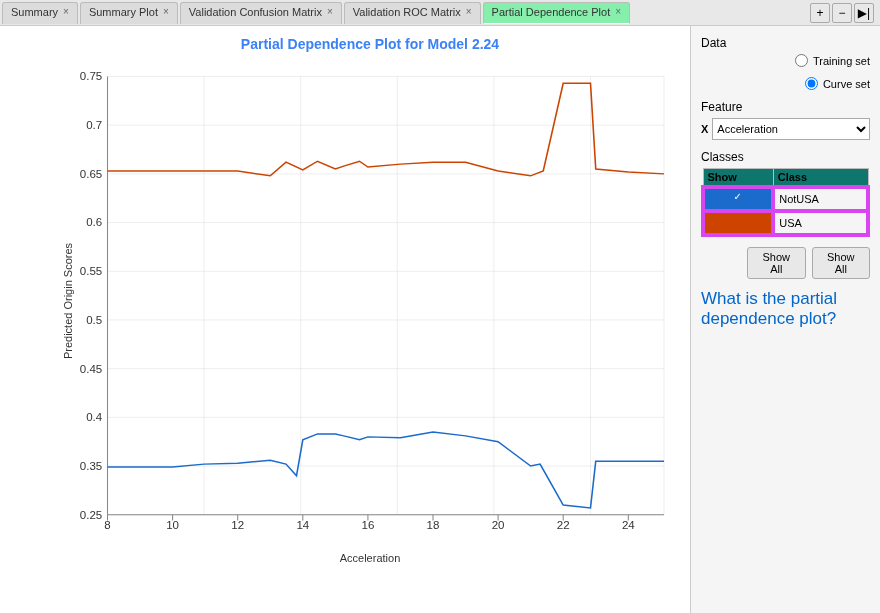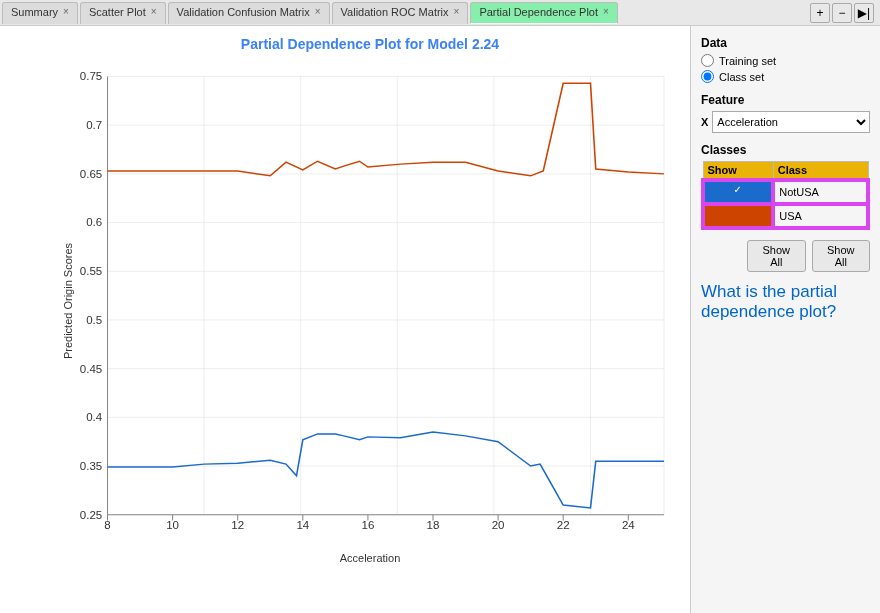--- a/index.html
+++ b/index.html
@@ -89,29 +89,30 @@
       background: #f5f5f5;
       border-left: 1px solid #ccc;
       padding: 10px;
       display: flex;
       flex-direction: column;
       gap: 10px;
     }
 
     .panel-section-title {
       font-size: 12px;
-      font-weight: bold;
+      font-weight: normal;
       color: #000;
       margin-bottom: 4px;
     }
 
     .radio-group {
       display: flex;
       flex-direction: column;
-      gap: 3px;
+      gap: 10px;
+      align-items: flex-end;
     }
     .radio-item {
       display: flex;
       align-items: center;
       gap: 5px;
       font-size: 11px;
     }
     .radio-item input[type="radio"] {
       margin: 0;
     }
@@ -136,21 +137,21 @@
 
     .classes-table {
       width: 100%;
       border-collapse: collapse;
       font-size: 11px;
     }
     .classes-table th {
       text-align: left;
       padding: 2px 4px;
       font-weight: bold;
-      background: #eab308;
+      background: #0f766e;
       border: 1px solid #bbb;
     }
     .classes-table td {
       padding: 2px 4px;
       border: 4px solid #d946ef;
     }
     .checkbox-blue {
       appearance: none;
       width: 14px;
       height: 14px;
@@ -215,21 +216,21 @@
   </style>
 </head>
 <body>
 
 <div class="tab-bar">
   <div class="tab">
     <span>Summary</span>
     <span class="close-btn">×</span>
   </div>
   <div class="tab">
-    <span>Scatter Plot</span>
+    <span>Summary Plot</span>
     <span class="close-btn">×</span>
   </div>
   <div class="tab">
     <span>Validation Confusion Matrix</span>
     <span class="close-btn">×</span>
   </div>
   <div class="tab">
     <span>Validation ROC Matrix</span>
     <span class="close-btn">×</span>
   </div>
@@ -364,21 +365,21 @@
   <div class="right-panel">
     <div>
       <div class="panel-section-title">Data</div>
       <div class="radio-group">
         <label class="radio-item">
           <input type="radio" name="dataset" style="">
           <span>Training set</span>
         </label>
         <label class="radio-item">
           <input type="radio" name="dataset" checked="" style="">
-          <span>Class set</span>
+          <span>Curve set</span>
         </label>
       </div>
     </div>
 
     <div>
       <div class="panel-section-title">Feature</div>
       <div class="feature-row">
         <span class="feature-label">X</span>
         <select class="feature-select">
           <option>Acceleration</option>

